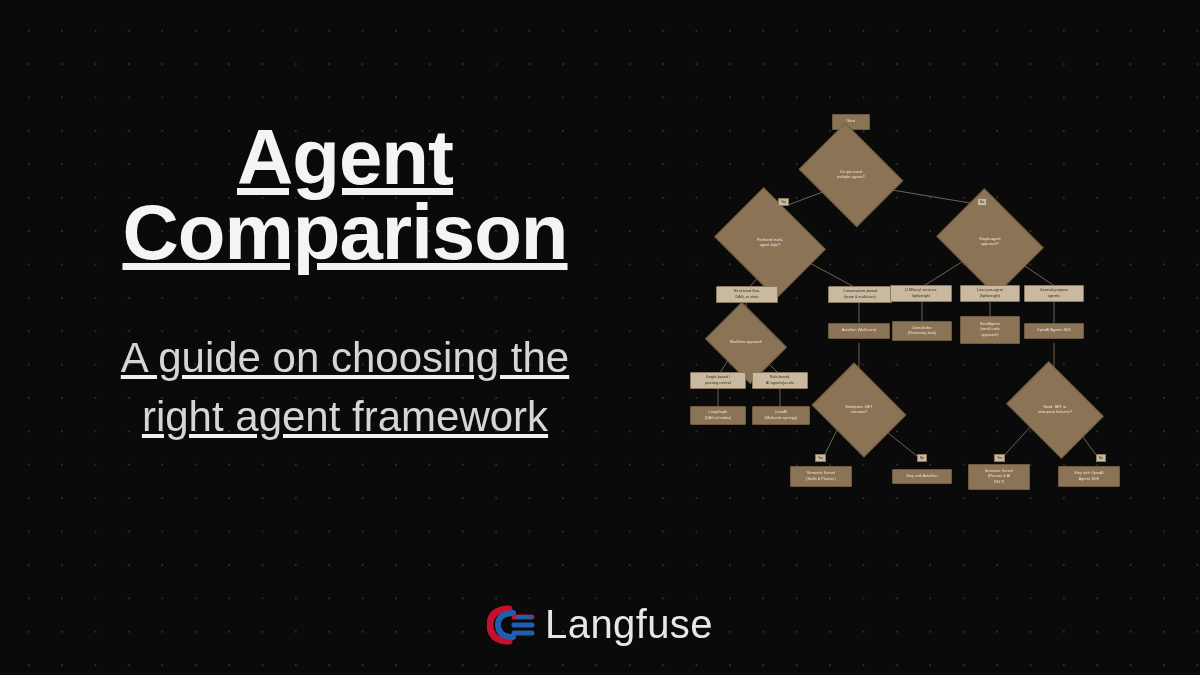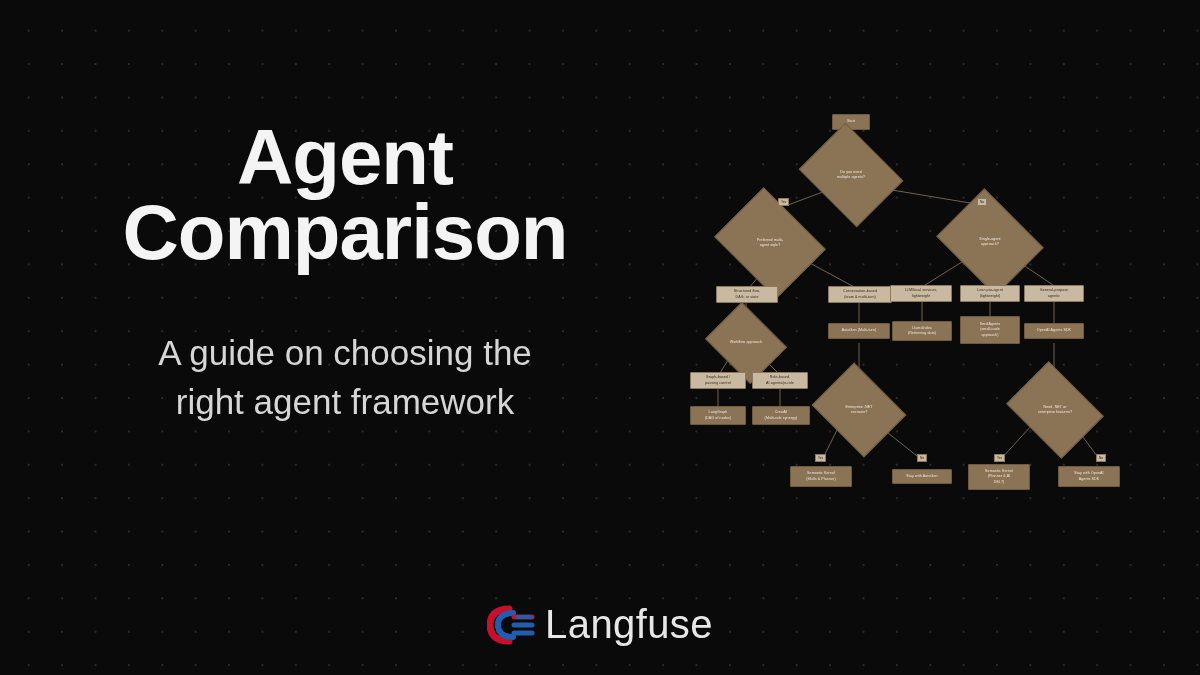--- a/index.html
+++ b/index.html
@@ -20,32 +20,33 @@
   }
   #stage { position:absolute; inset:0; }
 
   
   #hero {
     position:absolute;
     left:0; top:120px;
     width:690px;
     text-align:center;
     color:#f2f2f2;
+    text-decoration:underline;
   }
   #hero-title {
     font-size:78px;
     font-weight:bold;
     line-height:0.96;
     letter-spacing:-1px;
     color:#f4f4f4;
     white-space:pre-line;
   }
   #hero-subtitle {
     margin-top:58px;
-    font-size:35px;
+    font-size:42px;
     line-height:1.42;
     font-weight:400;
     color:#d6d6d6;
     white-space:pre-line;
   }
 
   
   #brand {
     position:absolute;
     left:0; right:0; bottom:28px;

